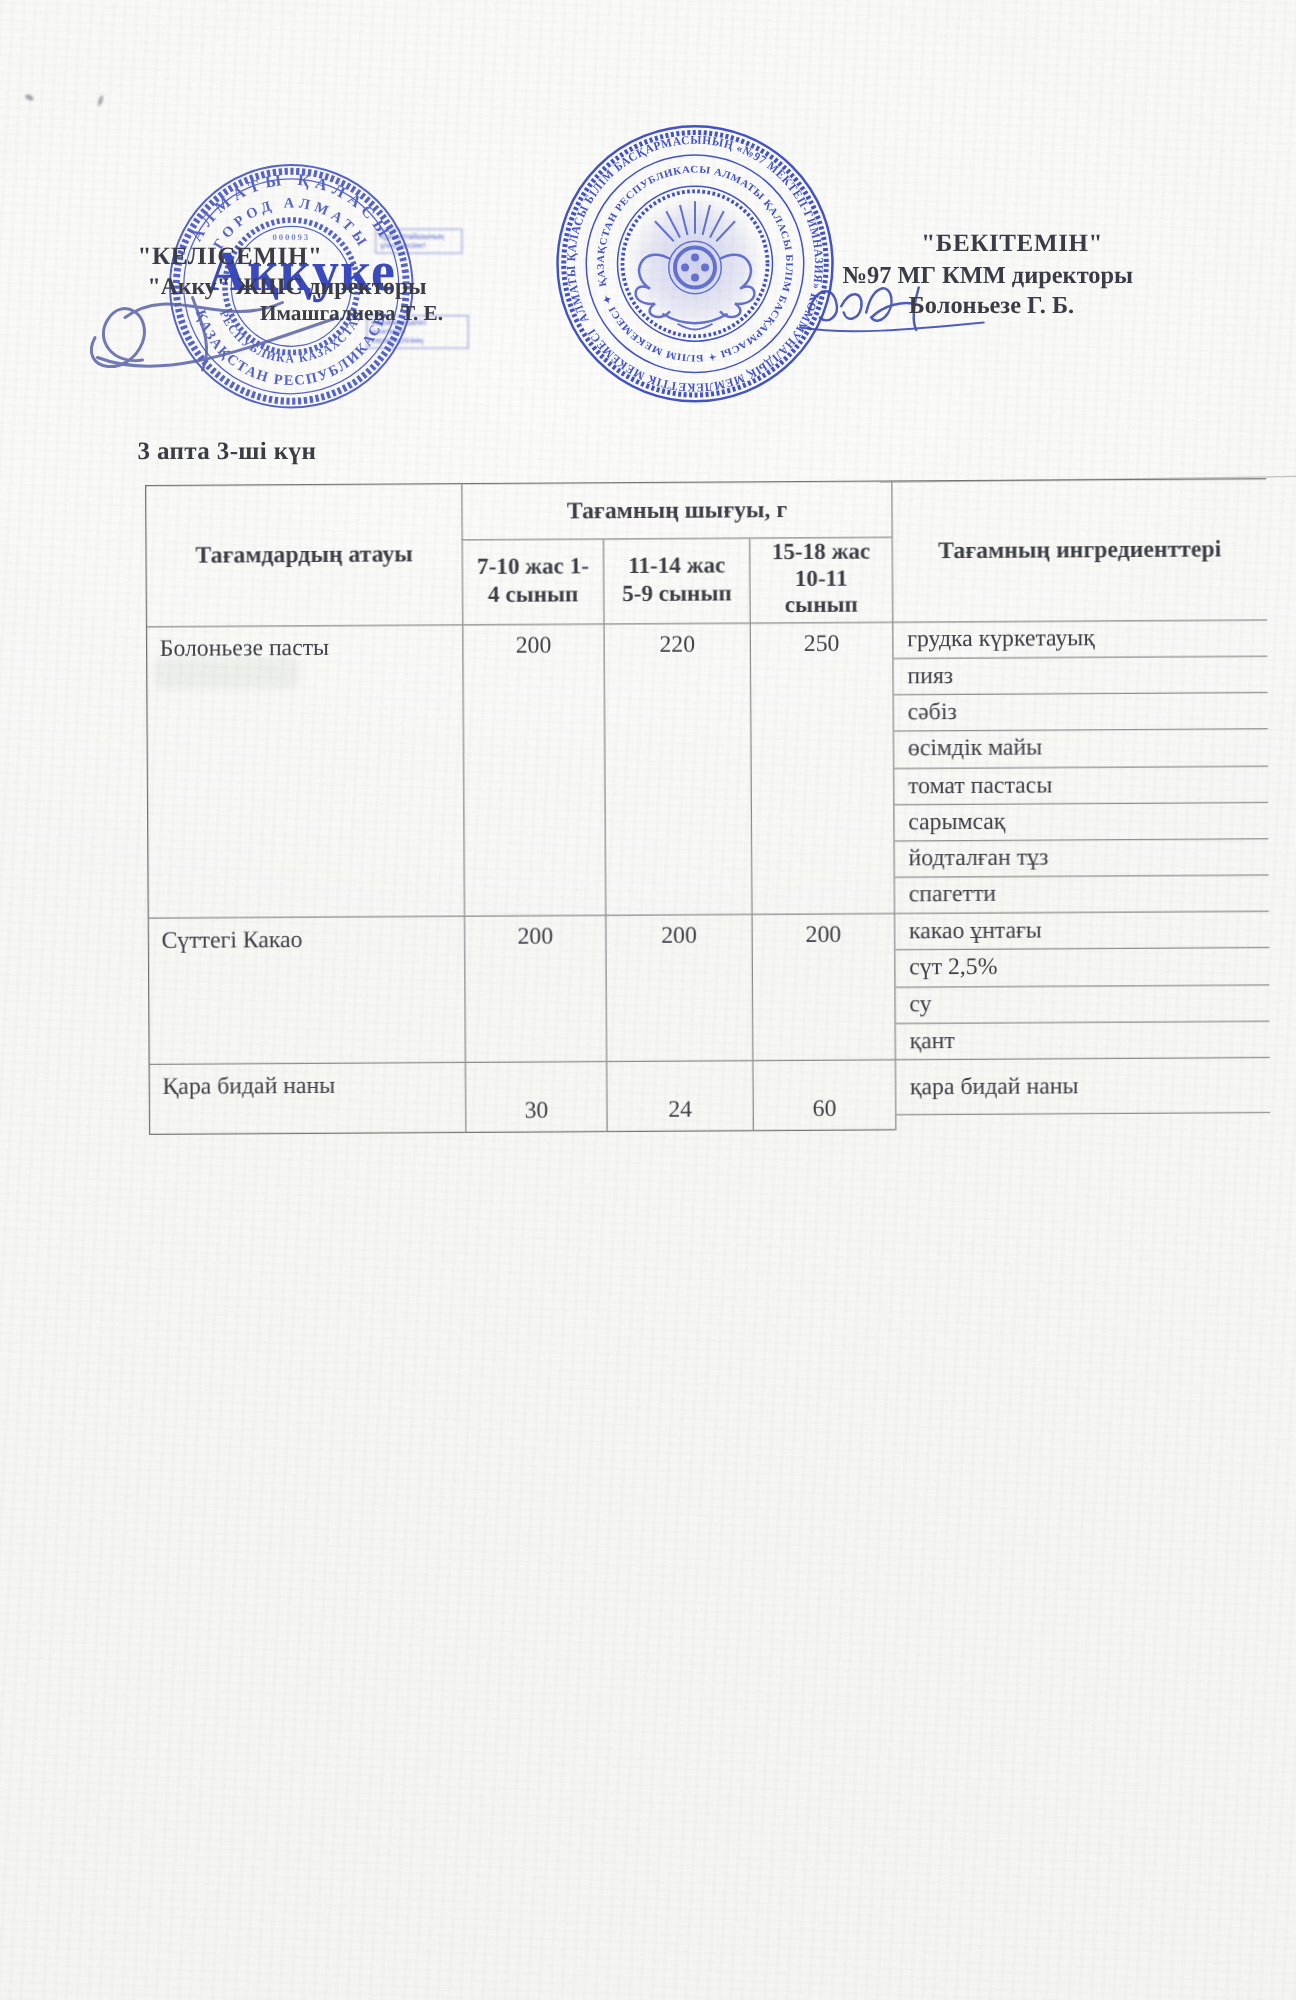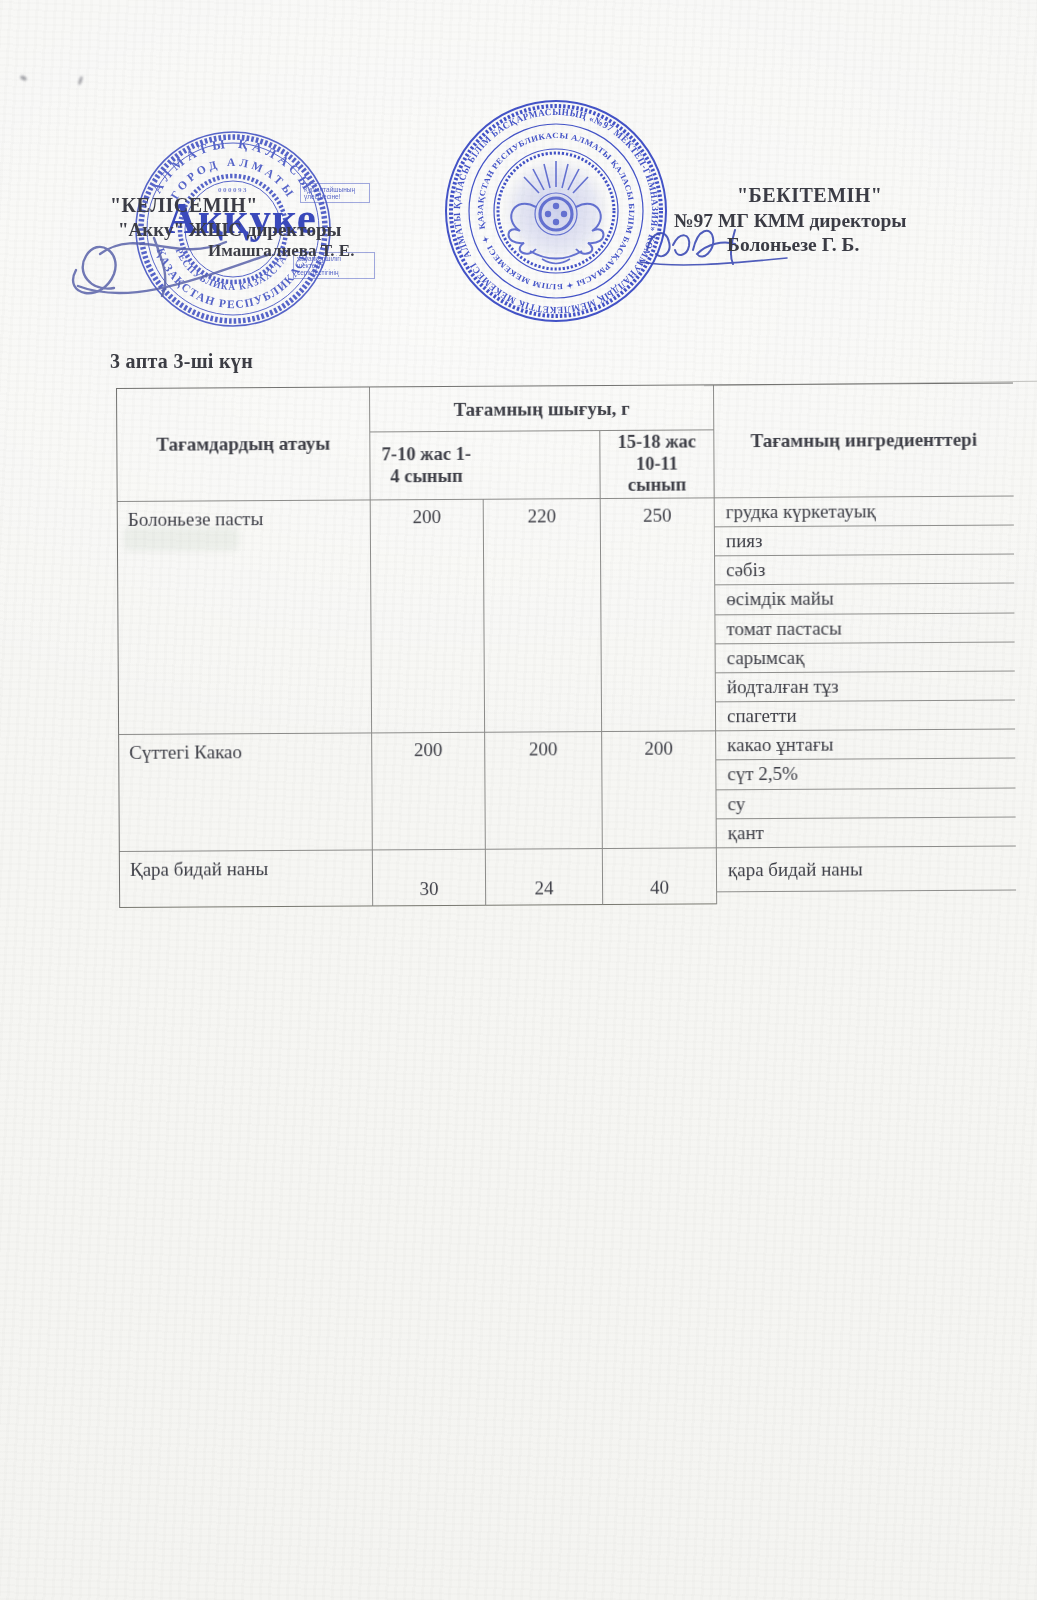--- a/index.html
+++ b/index.html
@@ -232,20 +232,22 @@
   <div class="smudge"></div>
 
   <div class="table-wrap">
     <div class="menu-table">
 
       <div class="cell h name-h" style="grid-area:1/1/3/2">Тағамдардың атауы</div>
       <div class="cell h group-h bl" style="grid-area:1/2/2/5">Тағамның шығуы, г</div>
       <div class="cell h bl" style="grid-area:1/5/3/6">Тағамның ингредиенттері</div>
       <div class="cell h sub bl" style="grid-area:2/2/3/3">7-10 жас 1-
 4 сынып</div>
+      <div class="cell h sub bl" style="grid-area:2/3/3/4">11-14 жас
+5-9 сынып</div>
       <div class="cell h sub bl" style="grid-area:2/4/3/5">15-18 жас
 10-11
 сынып</div>
 
       <div class="cell bt name-cell" style="grid-area:3/1/4/2">Болоньезе пасты</div>
       <div class="cell bt bl num-cell" style="grid-area:3/2/4/3">200</div>
       <div class="cell bt bl num-cell" style="grid-area:3/3/4/4">220</div>
       <div class="cell bt bl num-cell" style="grid-area:3/4/4/5">250</div>
       <div class="cell bt bl" style="grid-area:3/5/4/6">
         <div class="ing-stack">
@@ -269,21 +271,21 @@
           <div class="ing-line">какао ұнтағы</div>
           <div class="ing-line">сүт 2,5%</div>
           <div class="ing-line">су</div>
           <div class="ing-line">қант</div>
         </div>
       </div>
 
       <div class="cell bt bb name-cell" style="grid-area:5/1/6/2">Қара бидай наны</div>
       <div class="cell bt bb bl num-cell num-bottom" style="grid-area:5/2/6/3">30</div>
       <div class="cell bt bb bl num-cell num-bottom" style="grid-area:5/3/6/4">24</div>
-      <div class="cell bt bb bl num-cell num-bottom" style="grid-area:5/4/6/5">40</div>
+      <div class="cell bt bb bl num-cell num-bottom" style="grid-area:5/4/6/5">60</div>
       <div class="cell bt bl" style="grid-area:5/5/6/6">
         <div class="ing-stack">
           <div class="ing-line fixed keep-border">қара бидай наны</div>
         </div>
       </div>
     </div>
   </div>
 </div>
 
 </body></html>

